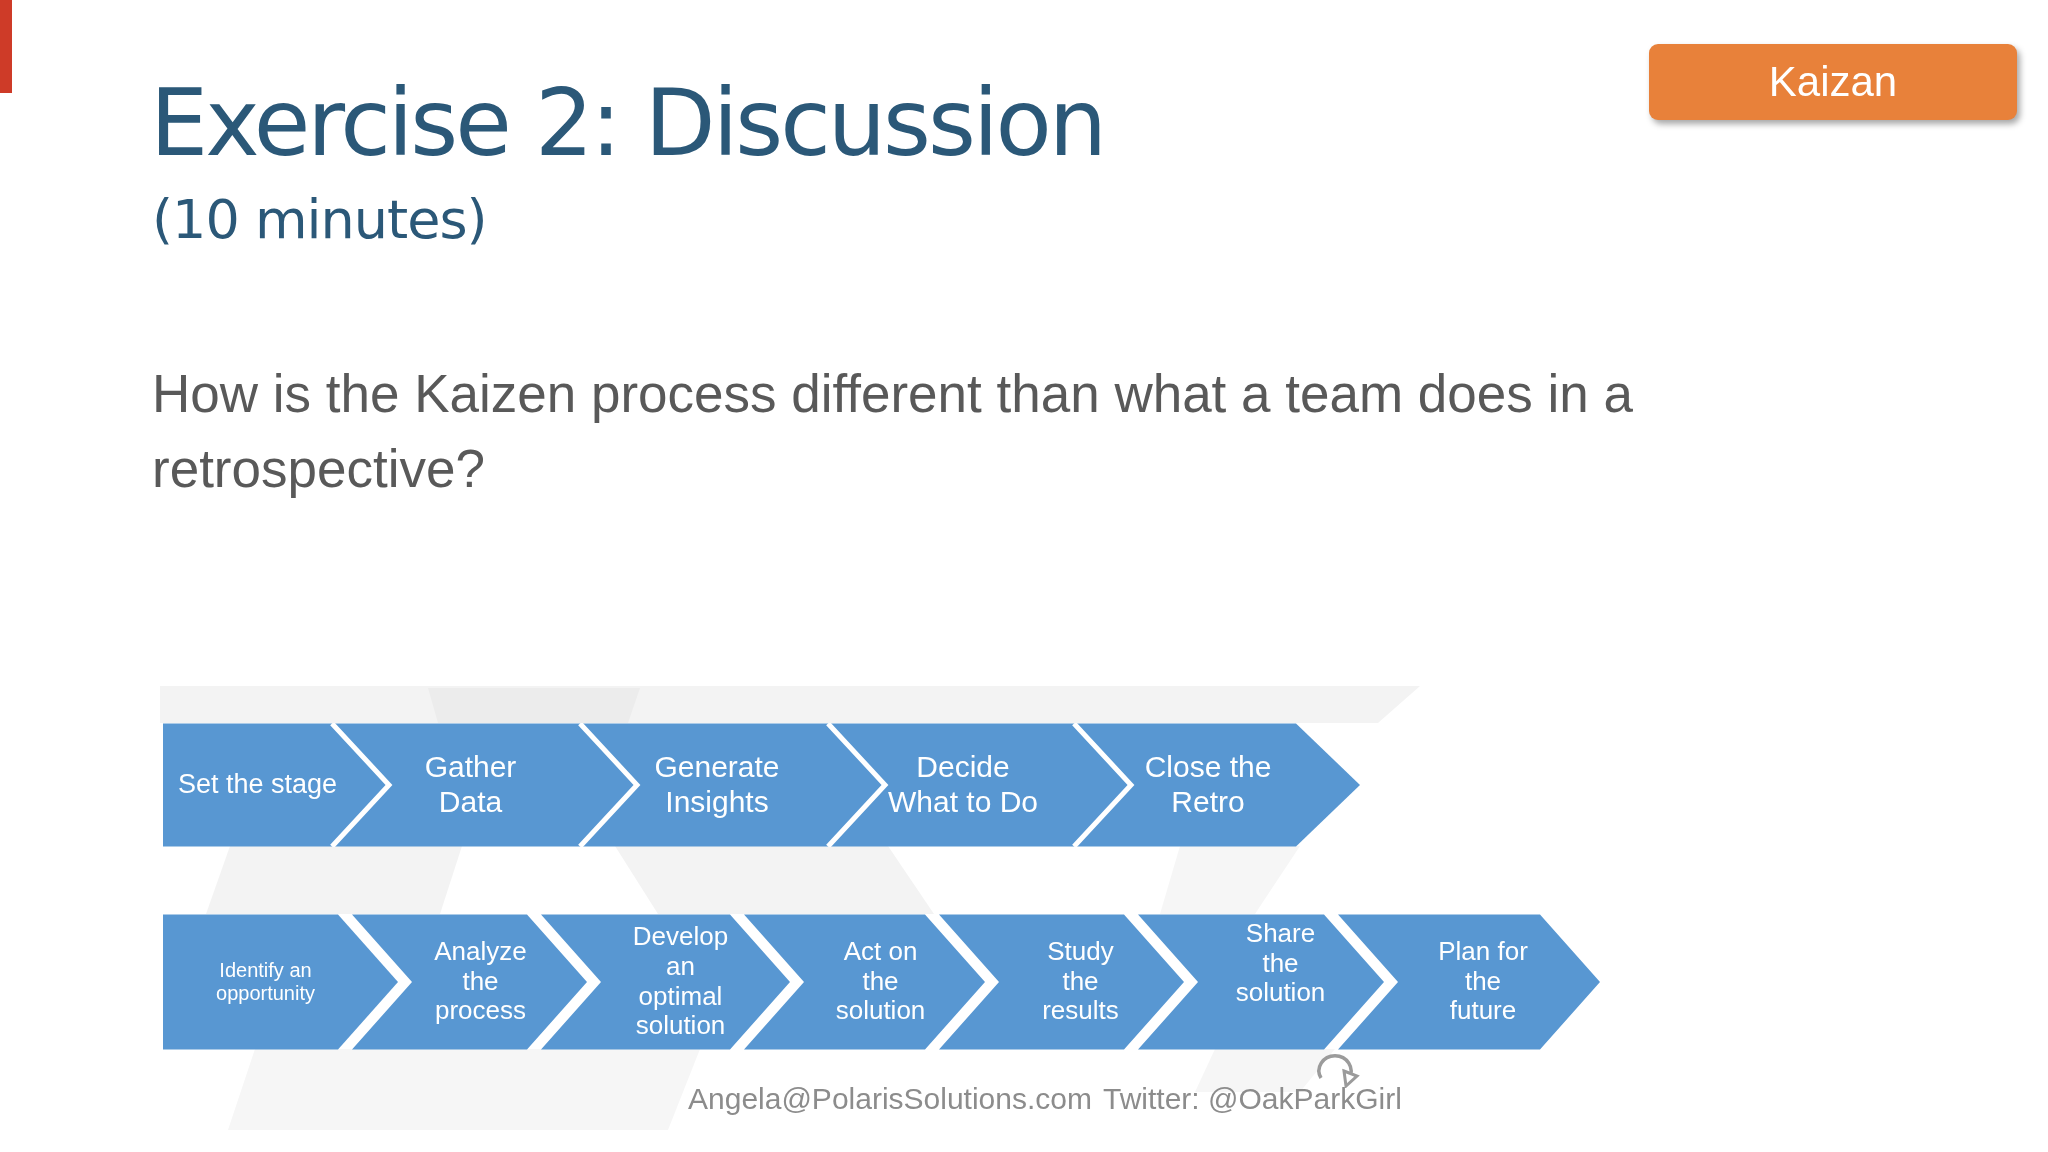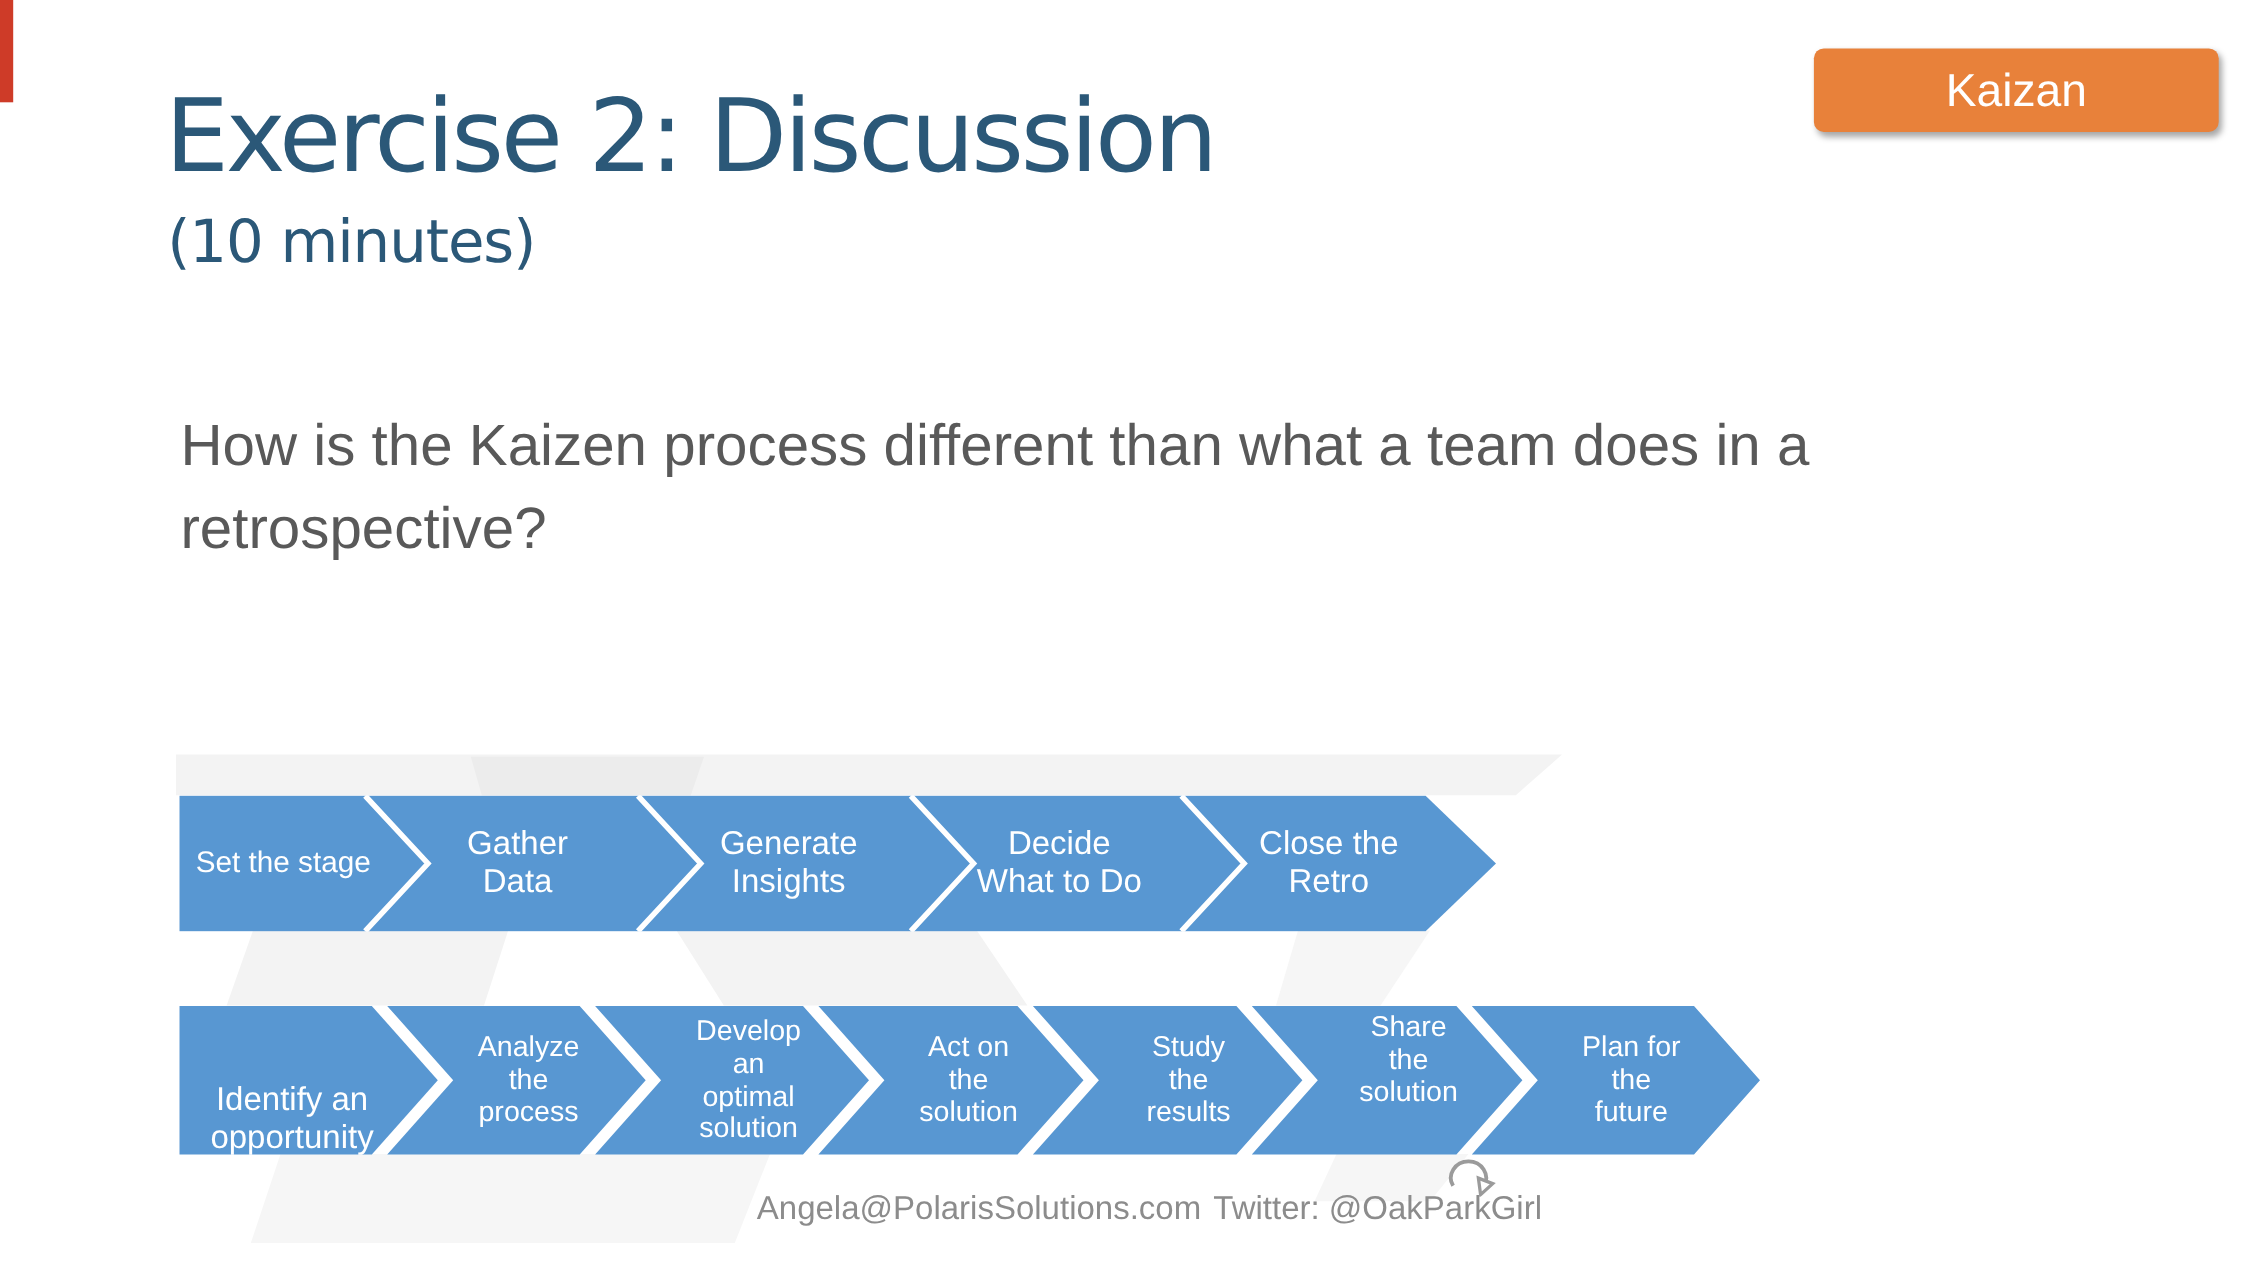--- a/index.html
+++ b/index.html
@@ -37,21 +37,21 @@
   #page-subtitle {
     left:152px; top:188px;
     font-family:"DejaVu Sans", sans-serif;
     font-size:54px; letter-spacing:-1px;
     color:#2b5878; white-space:nowrap;
   }
 
   
   #questions { left:152px; top:356px; width:1720px; color:#595959; }
   .question {
-    font-size:53px; line-height:75px; margin:12px;
+    font-size:53px; line-height:75px; margin:0;
     white-space:pre-line;
   }
   .question + .question { margin-top:30px; }
 
   
   #watermark-layer { left:0; top:0; z-index:0; }
   .diagram-svg { z-index:1; }
 
   #retro-svg { left:163px; top:723px; }
   #kaizen-svg { left:163px; top:914px; }
@@ -121,19 +121,19 @@
 </svg>
 
 <span id="footer-email" class="abs footer-text">Angela@PolarisSolutions.com</span>
 <span id="footer-twitter" class="abs footer-text">Twitter: @OakParkGirl</span>
 
 <div class="stage-label" style="left: 165px; top: 723px; width: 185px; height: 123px; font-size: 27px;">Set the stage</div>
 <div class="stage-label" style="left: 368px; top: 723px; width: 205px; height: 123px; font-size: 30px;">Gather<br>Data</div>
 <div class="stage-label" style="left: 608px; top: 723px; width: 218px; height: 123px; font-size: 30px;">Generate<br>Insights</div>
 <div class="stage-label" style="left: 853px; top: 723px; width: 220px; height: 123px; font-size: 30px;">Decide<br>What to Do</div>
 <div class="stage-label" style="left: 1098px; top: 723px; width: 220px; height: 123px; font-size: 30px;">Close the<br>Retro</div>
-<div class="stage-label" style="left: 168px; top: 914px; width: 195px; height: 135px; font-size: 30px; margin-top: 36px;">Identify an<br>opportunity</div>
+<div class="stage-label" style="left: 168px; top: 914px; width: 195px; height: 135px; font-size: 20px;">Identify an<br>opportunity</div>
 <div class="stage-label" style="left: 383px; top: 914px; width: 195px; height: 135px; font-size: 26px;">Analyze<br>the<br>process</div>
 <div class="stage-label" style="left: 583px; top: 914px; width: 195px; height: 135px; font-size: 26px;">Develop<br>an<br>optimal<br>solution</div>
 <div class="stage-label" style="left: 783px; top: 914px; width: 195px; height: 135px; font-size: 26px;">Act on<br>the<br>solution</div>
 <div class="stage-label" style="left: 983px; top: 914px; width: 195px; height: 135px; font-size: 26px;">Study<br>the<br>results</div>
 <div class="stage-label" style="left: 1183px; top: 896px; width: 195px; height: 135px; font-size: 26px;">Share<br>the<br>solution</div>
 <div class="stage-label" style="left: 1383px; top: 914px; width: 200px; height: 135px; font-size: 26px;">Plan for<br>the<br>future</div>
 
 </body></html>

